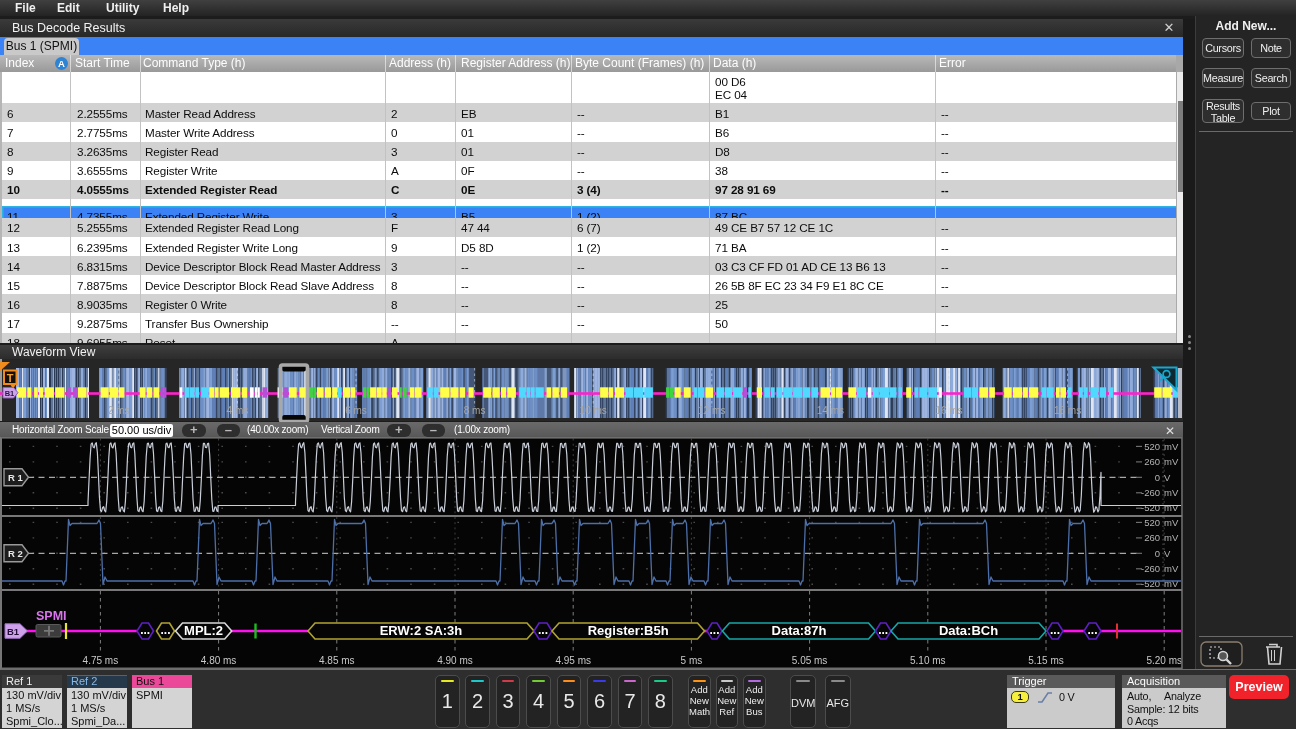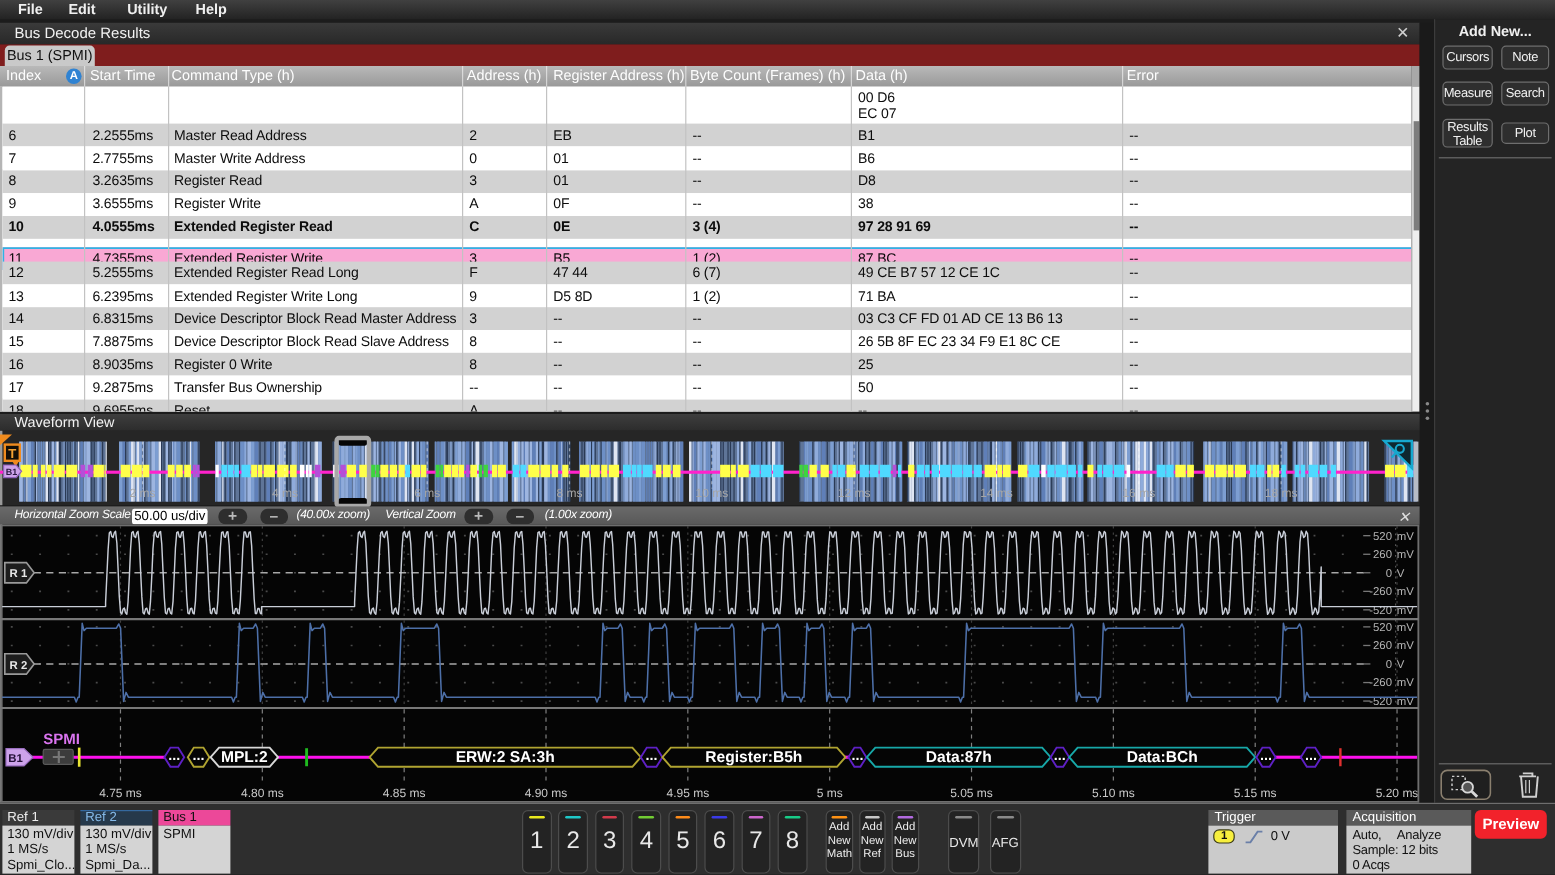--- a/index.html
+++ b/index.html
@@ -7,21 +7,21 @@
 #root { position:relative; width:1296px; height:729px;padding-left:12px; }
 
 
 #menubar { left:0; top:0; width:1296px; height:16px;
   background:linear-gradient(#404040,#232323); color:#f0f0f0; font-size:12px; font-weight:bold; }
 #menubar span { position:absolute; top:1px; }
 
 
 #ptitle { left:0; top:19px; width:1183px; height:18px; background:linear-gradient(#3a3a3a,#282828);
   color:#f2f2f2; font-size:12.5px; }
-#tabrow { left:0; top:37px; width:1183px; height:18px; background:#7f1d1d; }
+#tabrow { left:0; top:37px; width:1183px; height:18px; background:#3b82f6; }
 #tab { position:absolute; left:4px; top:0.5px; width:75px; height:17.5px; background:#c9c9c9;
   border-radius:4px 4px 0 0; color:#111; font-size:12px; text-align:center; line-height:17px; }
 #thead { left:0; top:55px; width:1176px; height:17px; background:linear-gradient(#b9b9b9,#999999);
   color:#fdfdfd; font-size:12px; }
 #thead span { position:absolute; top:1px; }
 .hsep { position:absolute; top:0; width:1px; height:17px; background:rgba(255,255,255,0.55); }
 #tbody { left:0; top:72px; width:1176px; height:271px; background:#fff; overflow:hidden; border-left:2px solid #b5b5b5; }
 .trow { position:absolute; left:0; width:1176px; color:#0c0c0c; font-size:11.7px; letter-spacing:-0.1px; }
 .trow span { position:absolute; top:50%; transform:translateY(-50%); white-space:nowrap; }
 .tsep { position:absolute; top:72px; width:1px; height:271px; background:#c2c2c2; left:0; }
@@ -42,21 +42,21 @@
   color:#f0f0f0; font-size:10.8px; text-align:center; letter-spacing:-0.3px; }
 #sbsep1 { position:absolute; left:3px; top:115px; width:94px; height:1px; background:#6a6a6a; }
 #sbsep2 { position:absolute; left:3px; top:620px; width:94px; height:1px; background:#6a6a6a; }
 
 
 #wtitle { left:0; top:345px; width:1183px; height:14px; background:linear-gradient(#3e3e3e,#2c2c2c);
   color:#f2f2f2; font-size:12px; }
 #stripbg { left:0; top:359px; width:1183px; height:62px; background:#262626; border-left:2px solid #9a9a9a; }
 #zoombar { left:0; top:422px; width:1183px; height:16.5px; background:linear-gradient(#6a6a6a,#565656);
   color:#fff; font-size:10px; }
-#zoombar span { position:absolute; top:2px; white-space:nowrap; letter-spacing:-0.2px;font-style:italic; }
+#zoombar span { position:absolute; top:2px; white-space:nowrap; letter-spacing:-0.2px; }
 #zinput { position:absolute; left:110px; top:1.5px; width:63px; height:13.5px; background:#fff;
   border-radius:2px; color:#000; text-align:center; line-height:13.5px; font-size:11px; }
 .zbtn { position:absolute; top:2px; width:23.5px; height:12.5px; background:#2e2e2e; border-radius:6px;
   color:#b9b9b9; text-align:center; line-height:11px; font-size:13px; font-weight:bold; }
 #wavarea { left:0; top:437px; width:1183px; height:232px; background:#050505; border-left:2px solid #9a9a9a; }
 
 
 #botbar { left:0; top:669px; width:1296px; height:60px; background:#2e2e2e; border-top:1px solid #6e6e6e; }
 .bdg { position:absolute; top:5px; width:60px; height:53px; }
 .bdg .hd { height:13px; font-size:11px; padding-left:4px; line-height:13px; }
@@ -104,21 +104,21 @@
       <div class="hsep" style="left:385px"></div>
       <div class="hsep" style="left:455px"></div>
       <div class="hsep" style="left:571px"></div>
       <div class="hsep" style="left:709px"></div>
       <div class="hsep" style="left:935px"></div>
 </div>
 <div class="abs" id="hdrcorner"></div>
 <div class="abs" id="tbody">
 <div class="trow" style="top:0px;height:31.3px;background:#fff">
         <span style="left:713px;top:3px;transform:none">00 D6</span>
-        <span style="left:713px;top:16px;transform:none">EC 07</span>
+        <span style="left:713px;top:16px;transform:none">EC 04</span>
       </div>
 <div class="trow" style="top:31.3px;height:19.1px;background:#d2d2d2;">
         <span style="left:5px">6</span>
         <span style="left:75px">2.2555ms</span>
         <span style="left:143px">Master Read Address</span>
         <span style="left:389px">2</span>
         <span style="left:459px">EB</span>
         <span style="left:575px">--</span>
         <span style="left:713px">B1</span>
         <span style="left:939px">--</span>
@@ -156,21 +156,21 @@
 <div class="trow" style="top:107.7px;height:19.1px;background:#d2d2d2;font-weight:bold;">
         <span style="left:5px">10</span>
         <span style="left:75px">4.0555ms</span>
         <span style="left:143px">Extended Register Read</span>
         <span style="left:389px">C</span>
         <span style="left:459px">0E</span>
         <span style="left:575px">3 (4)</span>
         <span style="left:713px">97 28 91 69</span>
         <span style="left:939px">--</span>
       </div>
-<div class="trow" style="top:134px;height:19.1px;background:#f9a8d4;box-shadow:0 0 0 1.5px #2fb3e3 inset;">
+<div class="trow" style="top:134px;height:19.1px;background:#3b82f6;box-shadow:0 0 0 1.5px #2fb3e3 inset;">
         <span style="left:5px">11</span>
         <span style="left:75px">4.7355ms</span>
         <span style="left:143px">Extended Register Write</span>
         <span style="left:389px">3</span>
         <span style="left:459px">B5</span>
         <span style="left:575px">1 (2)</span>
         <span style="left:713px">87 BC</span>
         <span style="left:939px">--</span>
       </div>
 <div class="trow" style="top:145.9px;height:19.1px;background:#d2d2d2;">

